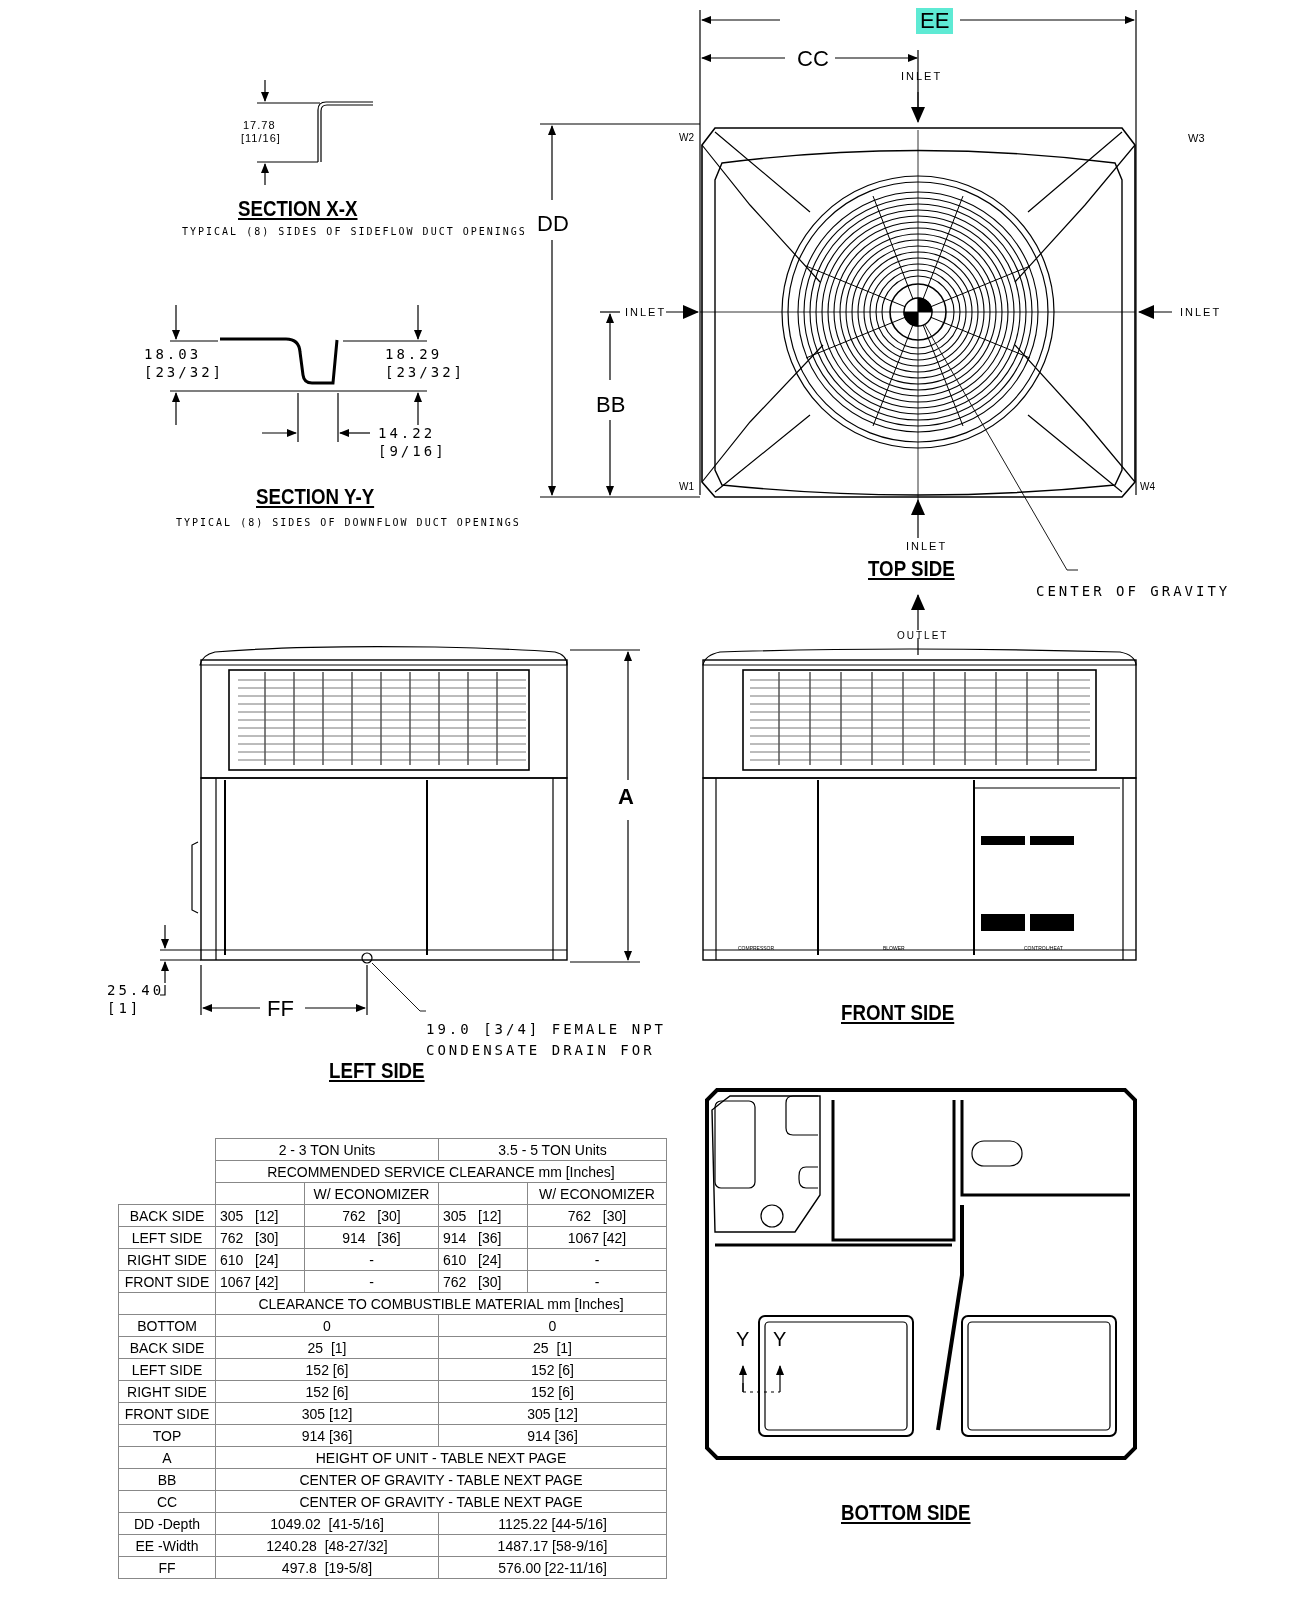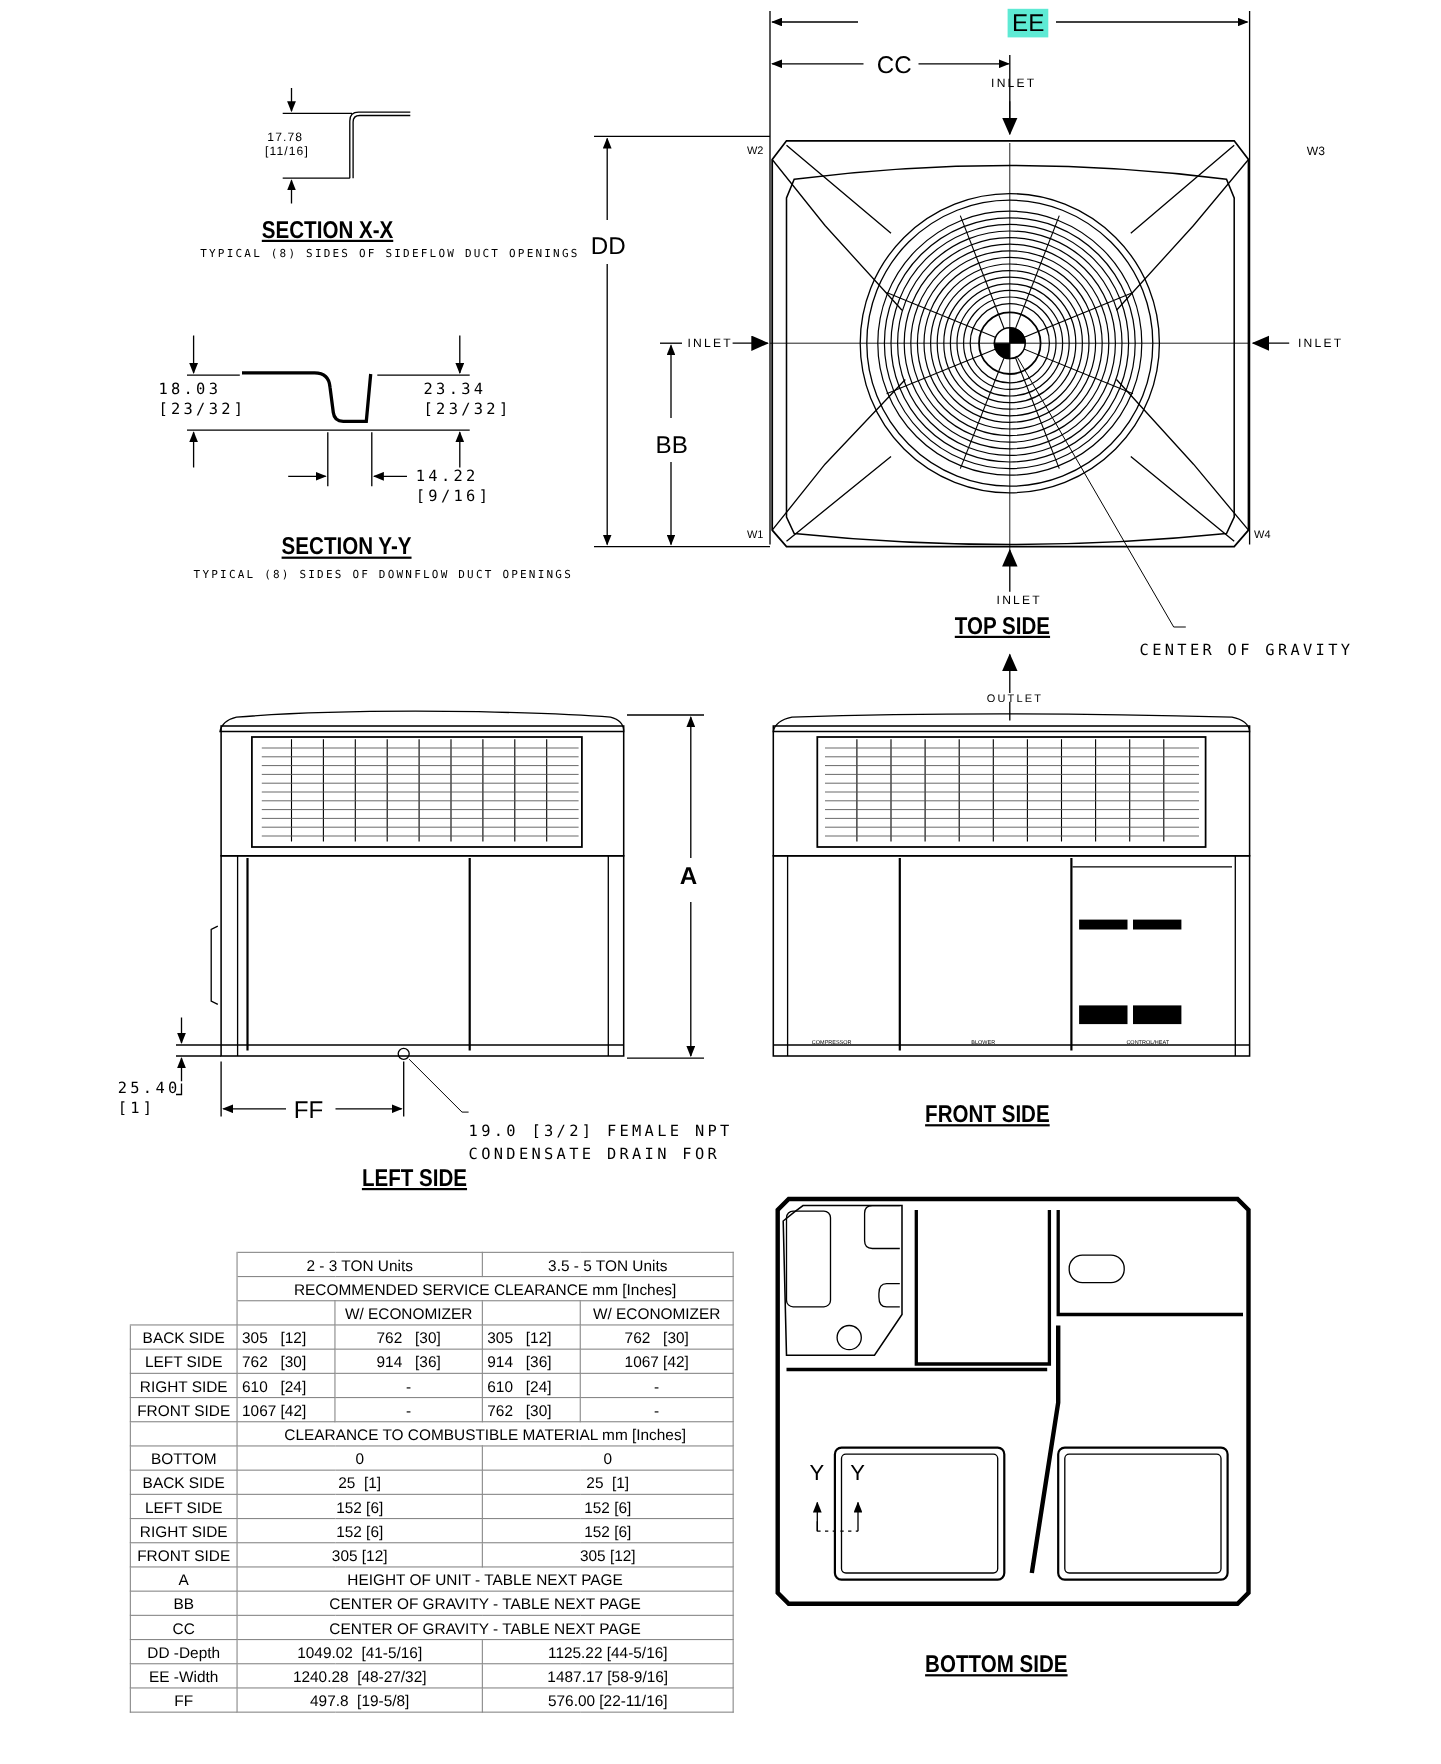--- a/index.html
+++ b/index.html
@@ -243,21 +243,21 @@
   </g>
 </svg>
 
 <div class="abs small" style="left:243px; top:119px; font-size:11px; letter-spacing:1px;">17.78</div>
 <div class="abs small" style="left:241px; top:132px; font-size:11px; letter-spacing:1px;">[11/16]</div>
 <div class="abs title" style="left:238px; top:196px;">SECTION  X-X</div>
 <div class="abs sub" style="left:182px; top:226px; font-size:10px;">TYPICAL (8) SIDES OF SIDEFLOW DUCT OPENINGS</div>
 
 <div class="abs note" style="left:144px; top:345px;">18.03</div>
 <div class="abs note" style="left:144px; top:363px;">[23/32]</div>
-<div class="abs note" style="left:385px; top:345px;">23.34</div>
+<div class="abs note" style="left:385px; top:345px;">18.29</div>
 <div class="abs note" style="left:385px; top:363px;">[23/32]</div>
 <div class="abs note" style="left:378px; top:424px;">14.22</div>
 <div class="abs note" style="left:378px; top:442px;">[9/16]</div>
 <div class="abs title" style="left:256px; top:484px;">SECTION  Y-Y</div>
 <div class="abs sub" style="left:176px; top:517px; font-size:10px;">TYPICAL (8) SIDES OF DOWNFLOW DUCT OPENINGS</div>
 
 <div class="abs dim" style="left:916px; top:8px; background:#5eead4; padding:0 4px;">EE</div>
 <div class="abs dim" style="left:795px; top:46px; background:#fff; padding:0 2px;">CC</div>
 <div class="abs dim" style="left:537px; top:211px; background:#fff;">DD</div>
 <div class="abs dim" style="left:596px; top:392px; background:#fff;">BB</div>
@@ -271,21 +271,21 @@
 <div class="abs small" style="left:1140px; top:481px; font-size:10px; letter-spacing:0;">W4</div>
 <div class="abs title" style="left:868px; top:556px;">TOP  SIDE</div>
 <div class="abs note" style="left:1036px; top:582px; letter-spacing:3px;">CENTER OF GRAVITY</div>
 <div class="abs small" style="left:897px; top:630px; font-size:10px;">OUTLET</div>
 
 <div class="abs dim" style="left:618px; top:784px; font-weight:bold; background:#fff;">A</div>
 <div class="abs dim" style="left:267px; top:996px; background:#fff;">FF</div>
 <div class="abs note" style="left:107px; top:981px;">25.40</div>
 <div class="abs note" style="left:107px; top:999px;">[1]</div>
 <div class="abs note" style="left:426px; top:1002px;margin-top:39px;">CONDENSATE DRAIN FOR</div>
-<div class="abs note" style="left:426px; top:1020px;">19.0 [3/2] FEMALE NPT</div>
+<div class="abs note" style="left:426px; top:1020px;">19.0 [3/4] FEMALE NPT</div>
 <div class="abs title" style="left:329px; top:1058px;">LEFT  SIDE</div>
 
 <div class="abs small" style="left:738px; top:945px; font-size:5px; letter-spacing:0;">COMPRESSOR</div>
 <div class="abs small" style="left:883px; top:945px; font-size:5px; letter-spacing:0;">BLOWER</div>
 <div class="abs small" style="left:1024px; top:945px; font-size:5px; letter-spacing:0;">CONTROL/HEAT</div>
 <div class="abs title" style="left:841px; top:1000px;">FRONT  SIDE</div>
 
 <div class="abs dim" style="left:736px; top:1328px; font-size:20px;">Y</div>
 <div class="abs dim" style="left:773px; top:1328px; font-size:20px;">Y</div>
 <div class="abs title" style="left:841px; top:1500px;">BOTTOM  SIDE</div>
@@ -359,20 +359,25 @@
     <td class="lbl">RIGHT SIDE</td>
     <td colspan="2">152 [6]</td>
     <td colspan="2">152 [6]</td>
   </tr>
   <tr>
     <td class="lbl">FRONT SIDE</td>
     <td colspan="2">305 [12]</td>
     <td colspan="2">305 [12]</td>
   </tr>
   <tr>
+    <td class="lbl">TOP</td>
+    <td colspan="2">914 [36]</td>
+    <td colspan="2">914 [36]</td>
+  </tr>
+  <tr>
     <td class="lbl">A</td>
     <td colspan="4">HEIGHT OF UNIT - TABLE NEXT PAGE</td>
   </tr>
   <tr>
     <td class="lbl">BB</td>
     <td colspan="4">CENTER OF GRAVITY - TABLE NEXT PAGE</td>
   </tr>
   <tr>
     <td class="lbl">CC</td>
     <td colspan="4">CENTER OF GRAVITY - TABLE NEXT PAGE</td>

